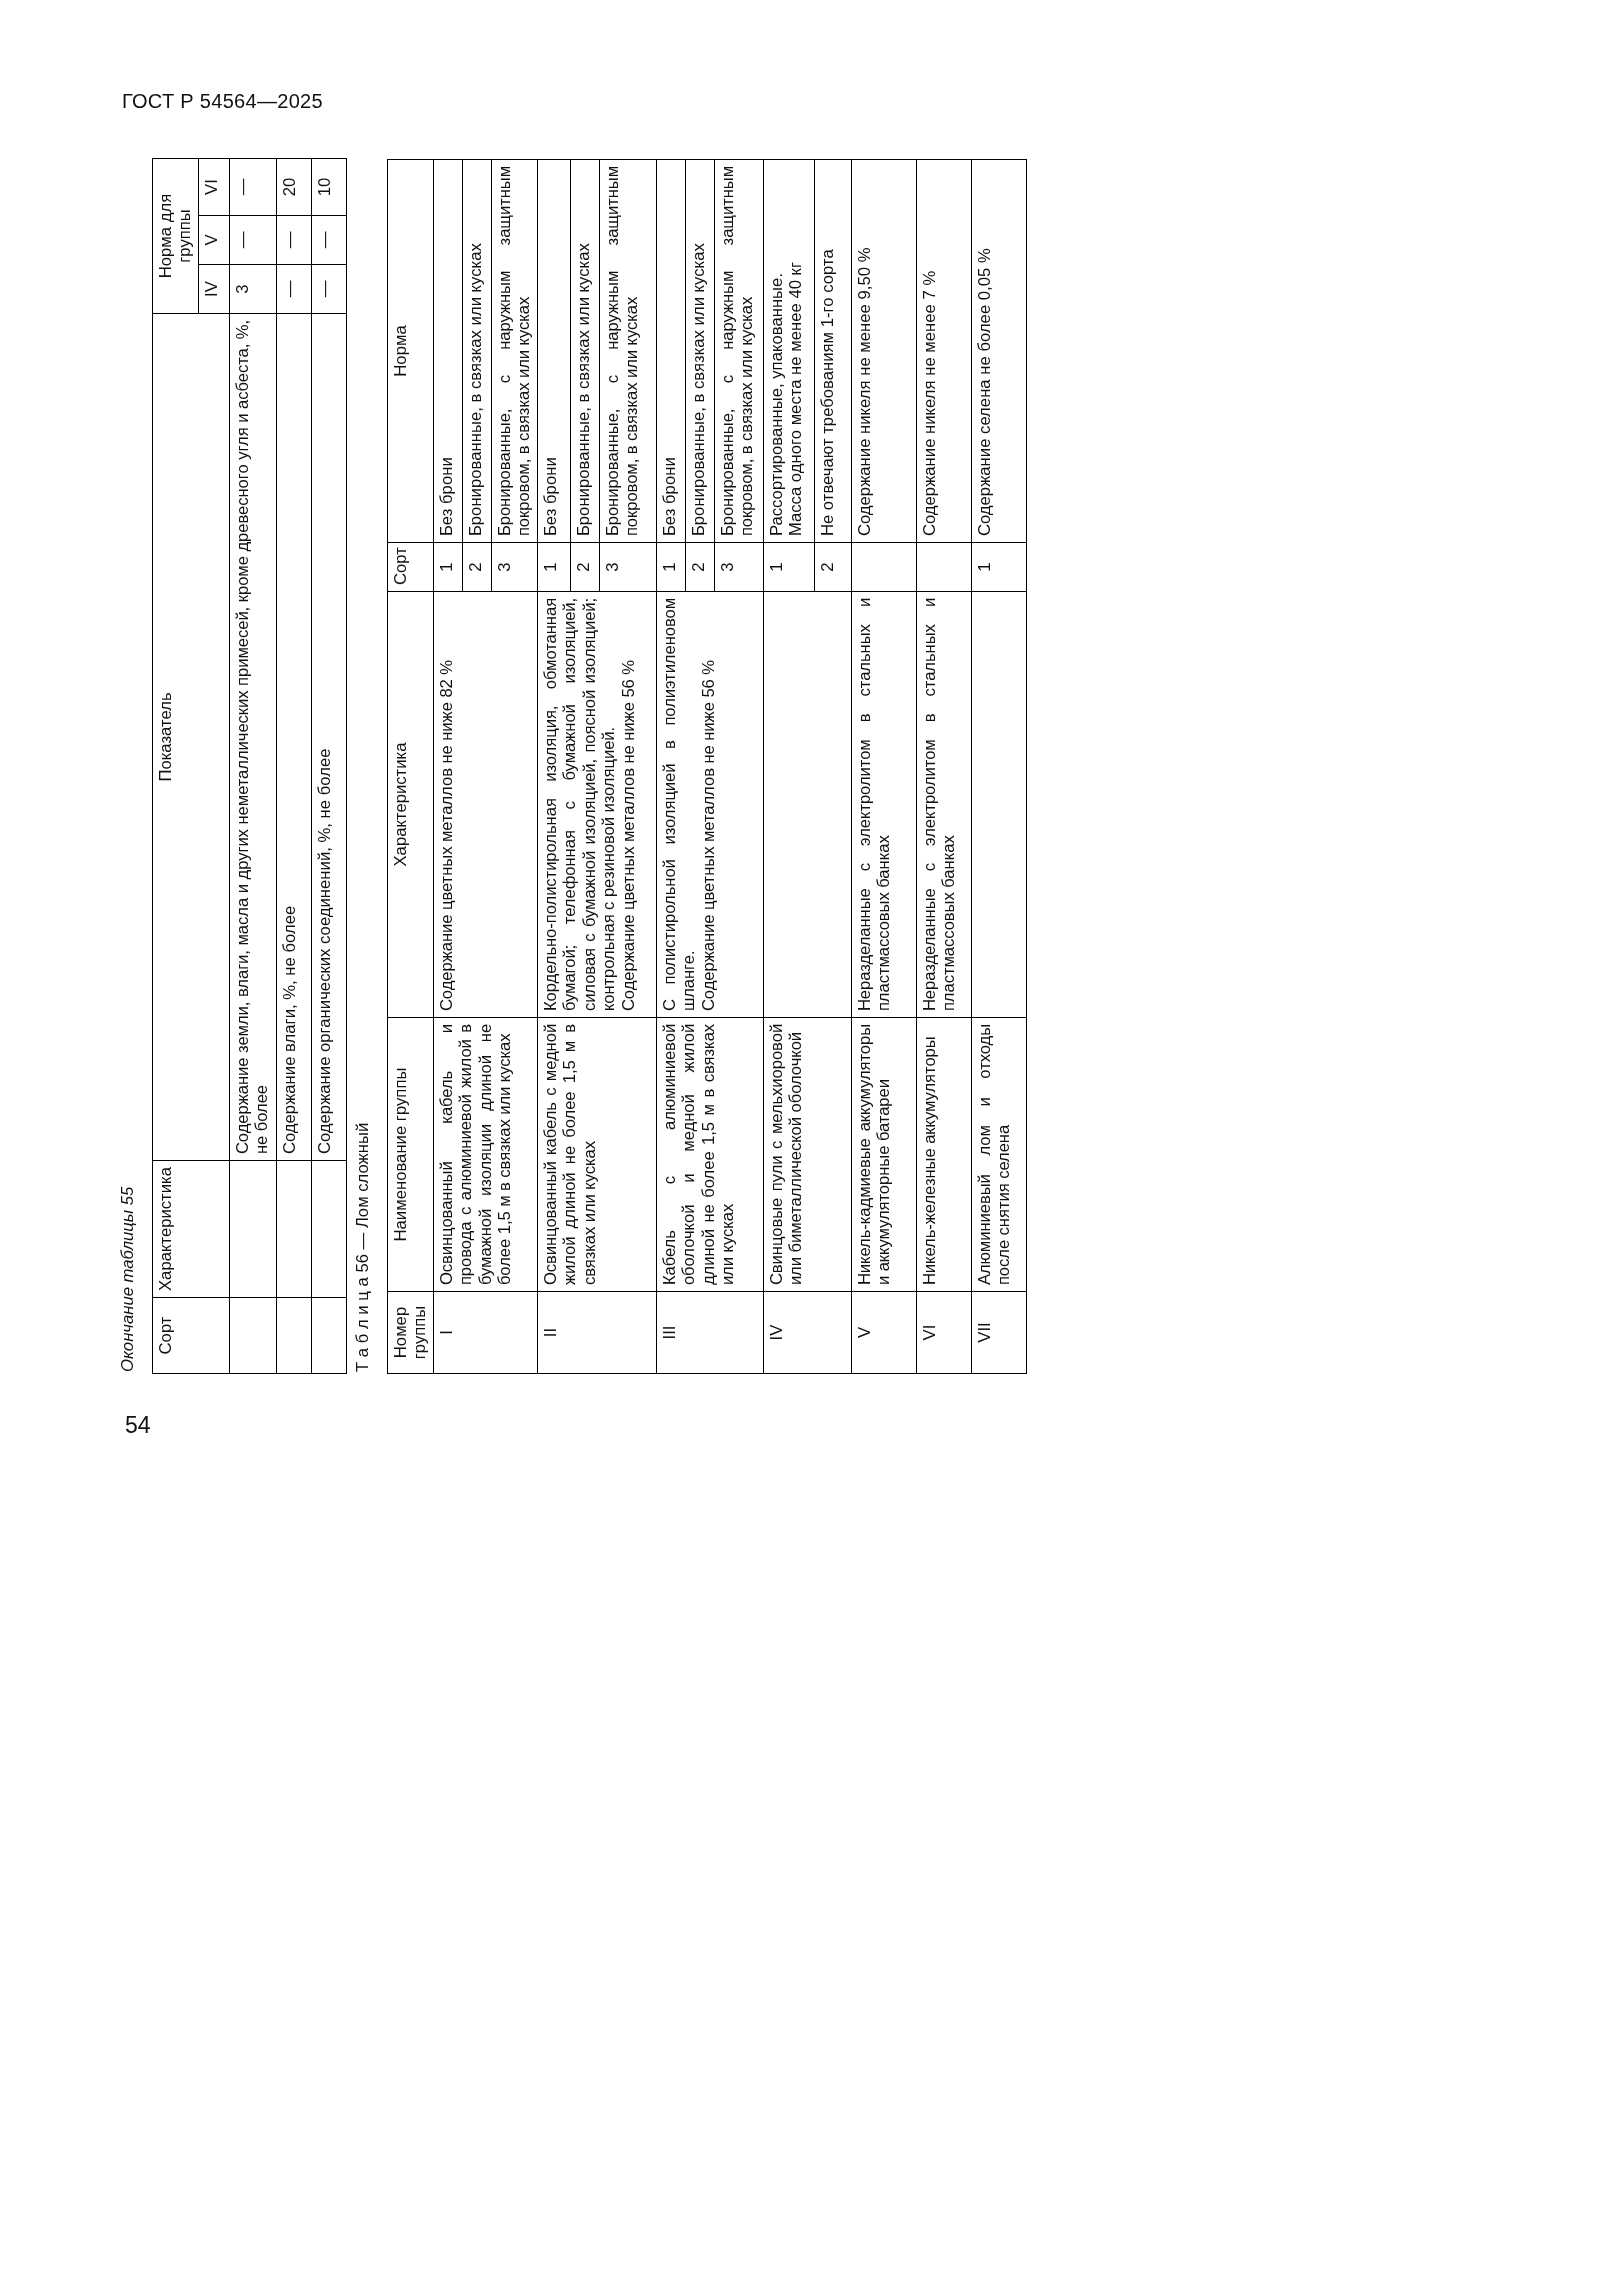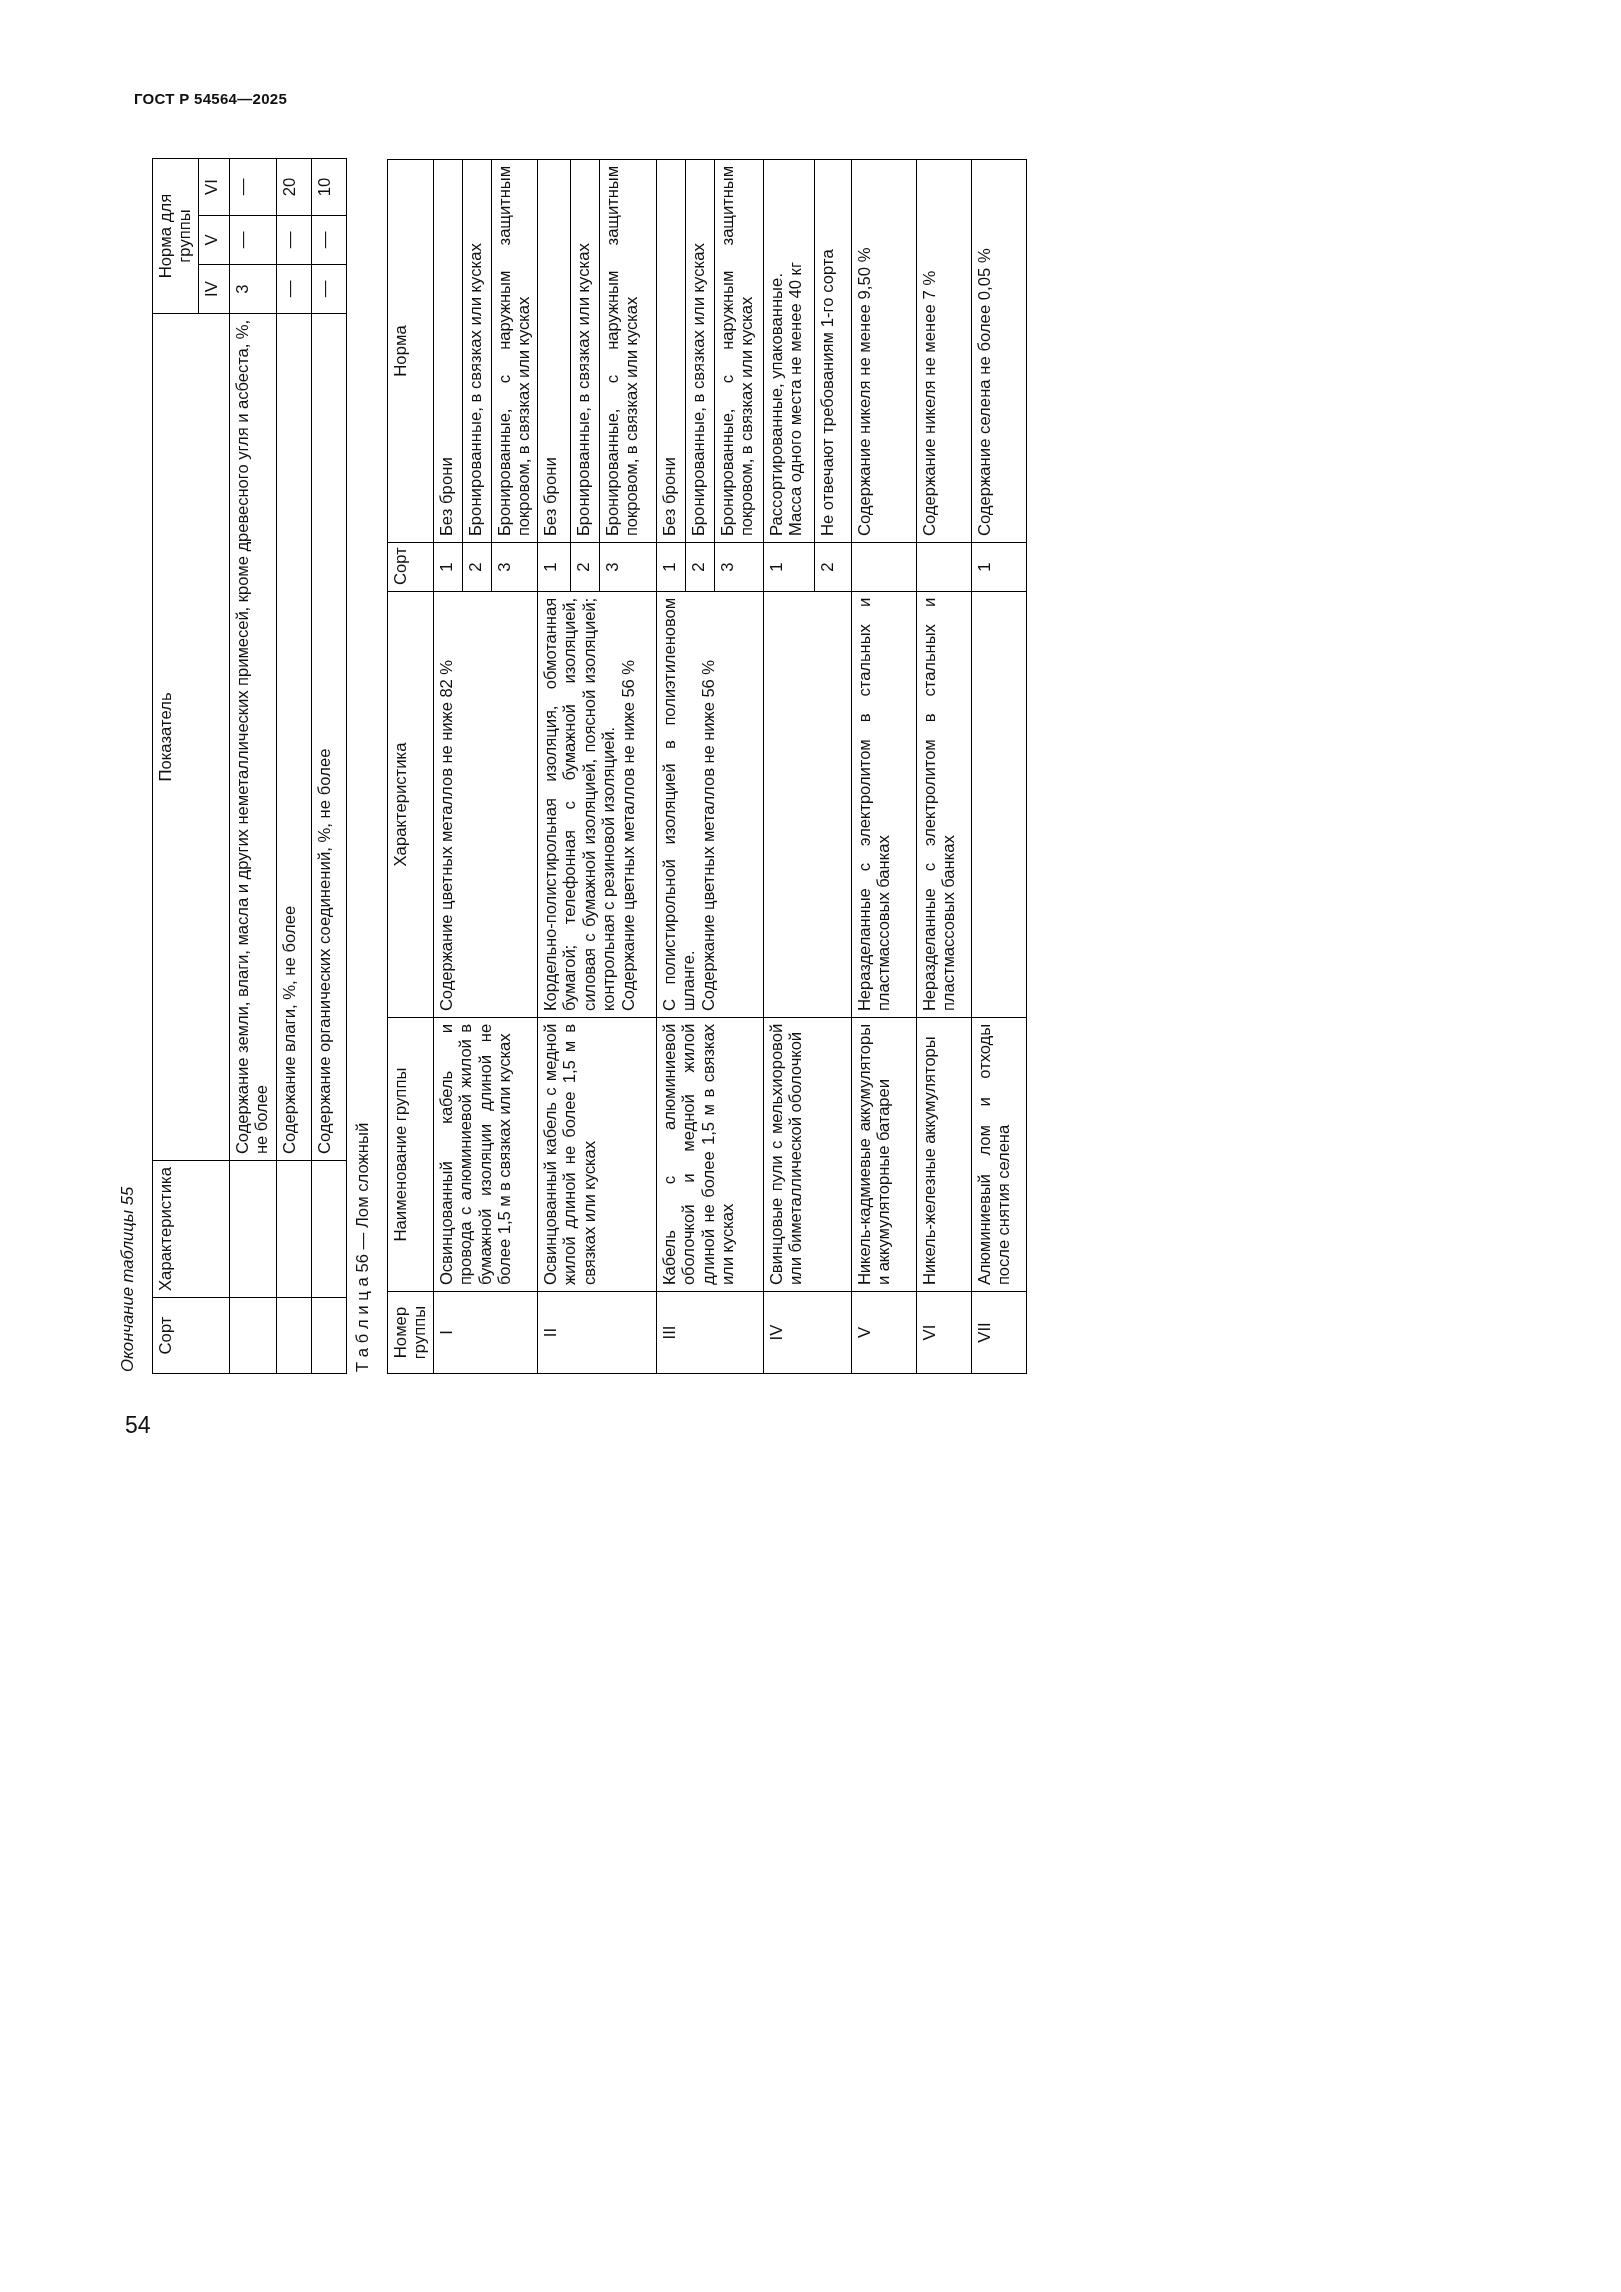--- a/index.html
+++ b/index.html
@@ -2,21 +2,21 @@
 <html lang="ru"><head>
 <meta charset="utf-8">
 <style>
   * { box-sizing: border-box; }
   html,body { margin:0; padding:0; background:#ededed; }
   .page {
     position:relative; width:1621px; height:2293px; margin:0 auto;
     background:#ffffff; overflow:hidden; color:#111;
     font-family:"Liberation Sans", sans-serif;
   }
-  .doc-header { position:absolute; left:134px; top:90px; font-size:15px; font-weight:bold; letter-spacing:0.3px; }
+  .doc-header { position:absolute; left:122px; top:90px; font-size:20px; font-weight:normal; letter-spacing:0.3px; }
   .page-num  { position:absolute; left:125px; top:1412px; font-size:23px; }
 
   
   .rot { position:absolute; transform:rotate(-90deg); transform-origin:0 0; }
 
   .tcap { font-size:16.7px; margin:0 0 13.7px 2px; color:#111; }
   .italic { font-style:italic; }
 
   table.gtab {
     border-collapse:collapse; table-layout:fixed; width:1215px;

